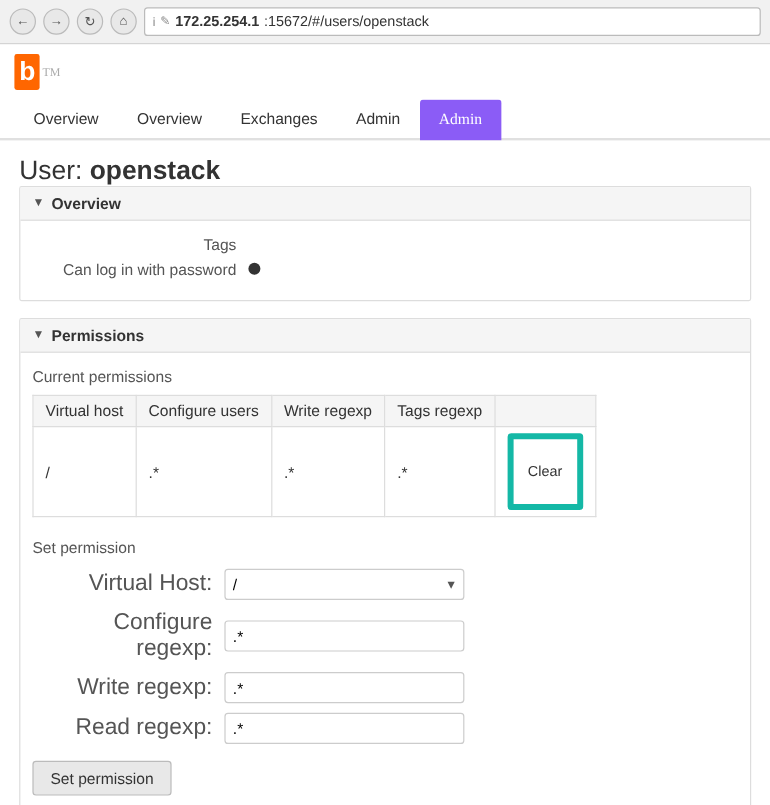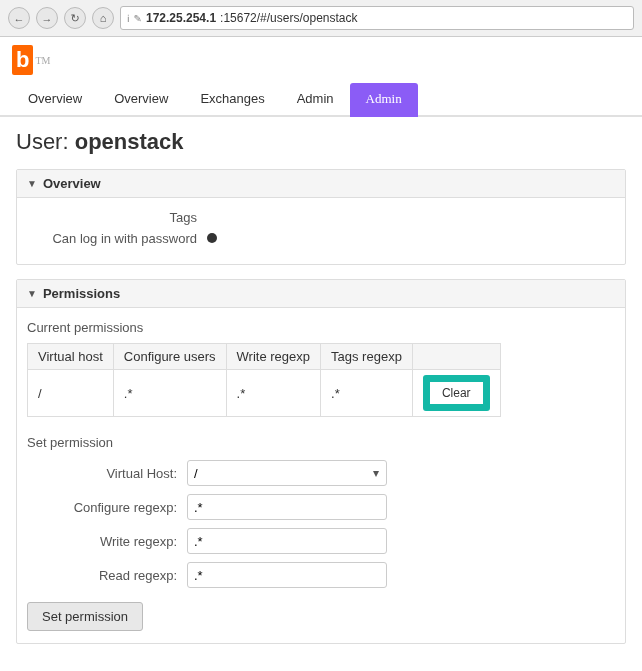--- a/index.html
+++ b/index.html
@@ -80,21 +80,20 @@
       border-radius: 3px 3px 0 0;
       font-family: Liberation Serif, serif;
     }
 
     
     .page-content { padding: 12px 16px; }
 
     .page-title {
       font-size: 22px;
       font-weight: normal;
-      margin-bottom: 14px;
       color: #333;
     }
     .page-title strong { font-weight: bold; }
 
     
     .section {
       border: 1px solid #ddd;
       border-radius: 2px;
       margin-bottom: 14px;
     }
@@ -151,22 +150,22 @@
       text-align: left;
       font-weight: normal;
       white-space: nowrap;
     }
     .perm-table td {
       border: 1px solid #ddd;
       padding: 5px 10px;
     }
     .btn-clear {
       background: #fff;
-      border: 7px solid #14b8a6;
-      padding: 4px 12px;
+      border: 5px solid #14b8a6;
+      padding: 20px 12px;
       cursor: pointer;
       border-radius: 3px;
       font-size: 12px;
       color: #333;
     }
 
     
     .set-perm-label {
       font-size: 13px;
       color: #555;
@@ -174,21 +173,21 @@
     }
     .form-row {
       display: flex;
       align-items: center;
       margin-bottom: 8px;
     }
     .form-label {
       text-align: right;
       width: 160px;
       padding-right: 10px;
-      font-size: 13px;
+      font-size: 19px;
       color: #555;
     }
     .form-control {
       height: 26px;
       border: 1px solid #ccc;
       border-radius: 3px;
       padding: 2px 6px;
       font-size: 13px;
     }
     .form-select {

